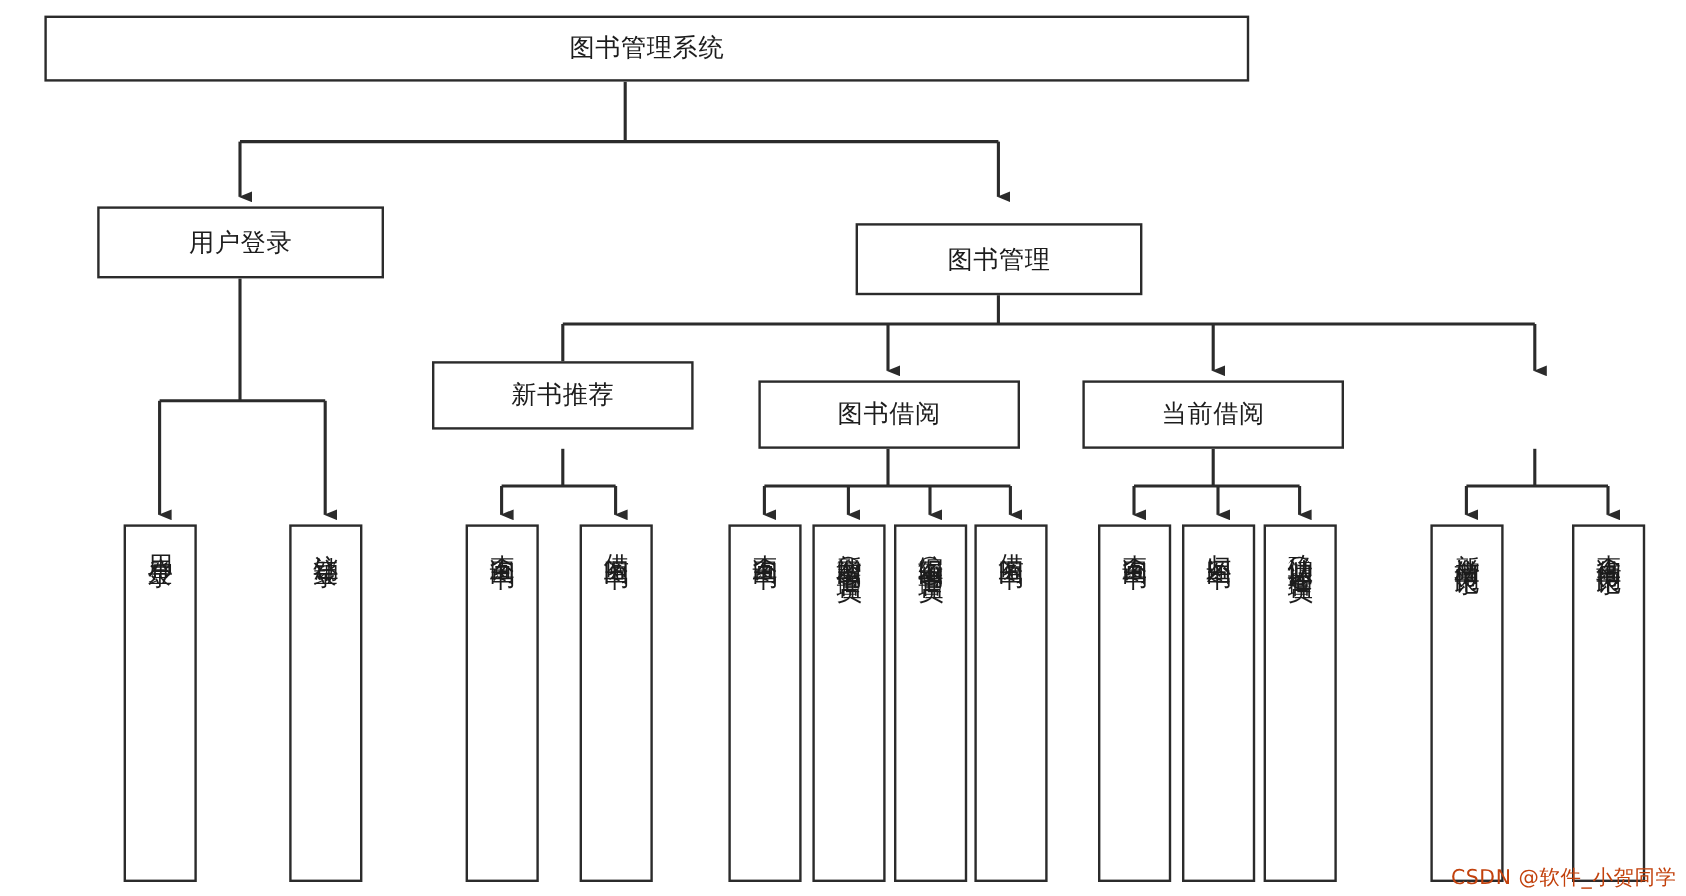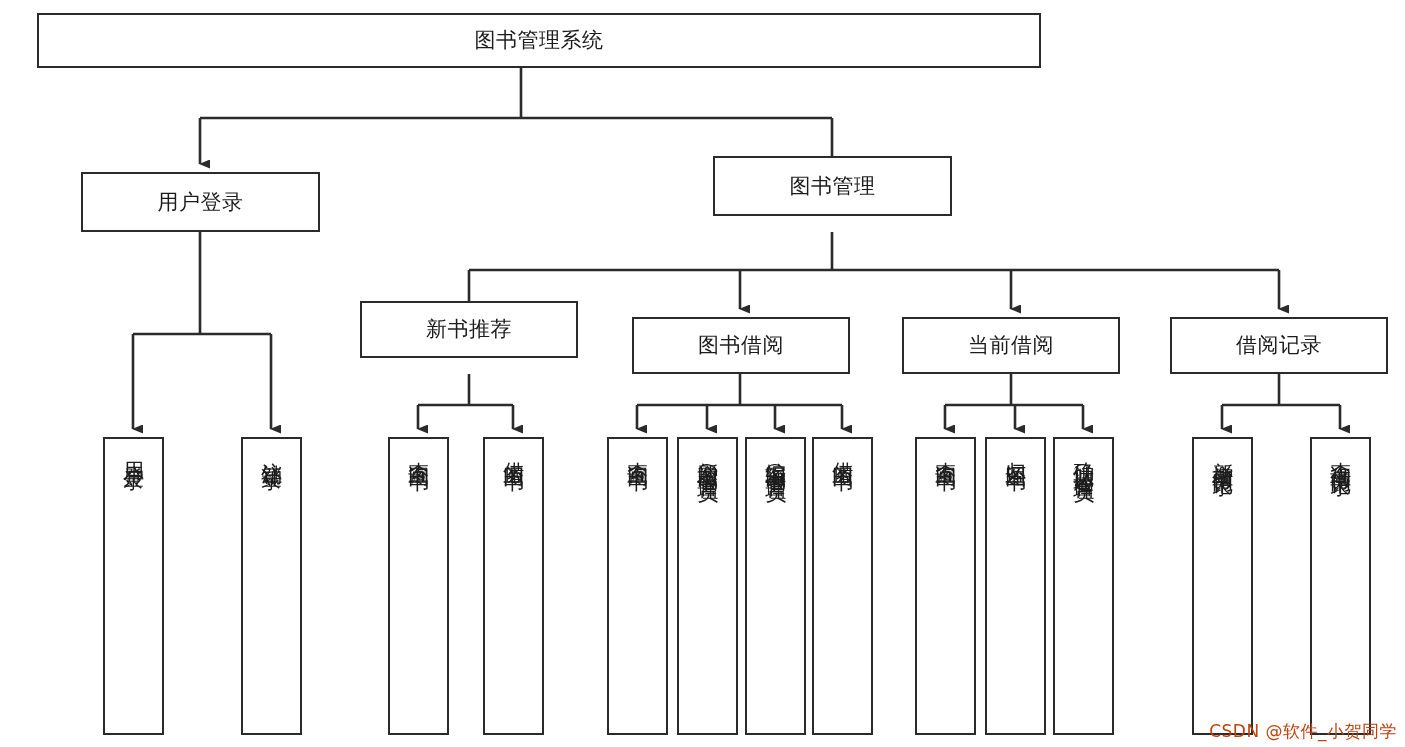--- a/index.html
+++ b/index.html
@@ -132,39 +132,36 @@
   </svg>
 
   <div class="node horiz" style="left:18px; top:13px; width:1004px; height:55px;margin-left:19px;">
     <span class="node-label">图书管理系统</span>
   </div>
 
   <div class="node horiz" style="left:81px; top:172px; width:239px; height:60px;">
     <span class="node-label">用户登录</span>
   </div>
 
-  <div class="node horiz" style="left:713px; top:156px; width:239px; height:60px;">
+  <div class="node horiz" style="left:713px; top:186px; width:239px; height:60px;">
     <span class="node-label">图书管理</span>
   </div>
 
   <div class="node horiz" style="left:360px; top:301px; width:218px; height:57px;">
     <span class="node-label">新书推荐</span>
   </div>
 
   <div class="node horiz" style="left:632px; top:317px; width:218px; height:57px;justify-content:center;">
     <span class="node-label">图书借阅</span>
   </div>
 
   <div class="node horiz" style="left:902px; top:317px; width:218px; height:57px;">
     <span class="node-label">当前借阅</span>
   </div>
 
-  <div class="node horiz" style="left:1170px; top:317px; width:218px; height:57px;">
-    <span class="node-label">借阅记录</span>
-  </div>
 
   <div class="node vert" style="left:103px; top:437px; width:61px; height:298px;">
     <span class="node-label">用户登录</span>
   </div>
 
   <div class="node vert" style="left:241px; top:437px; width:61px; height:298px;">
     <span class="node-label">注销登录</span>
   </div>
 
   <div class="node vert" style="left:388px; top:437px; width:61px; height:298px;">

